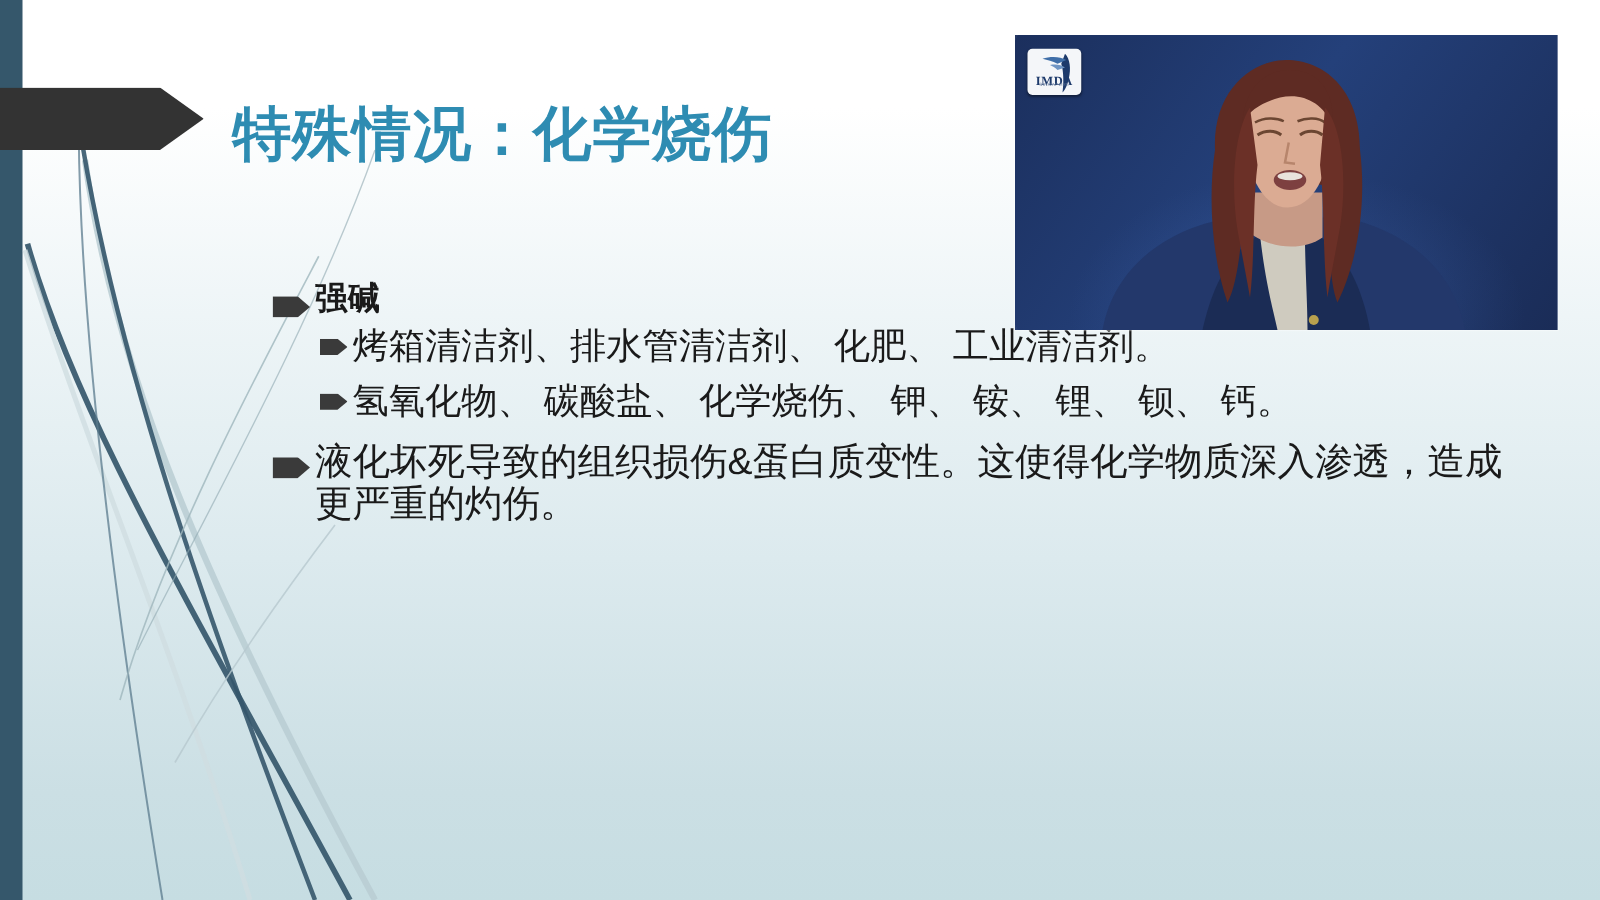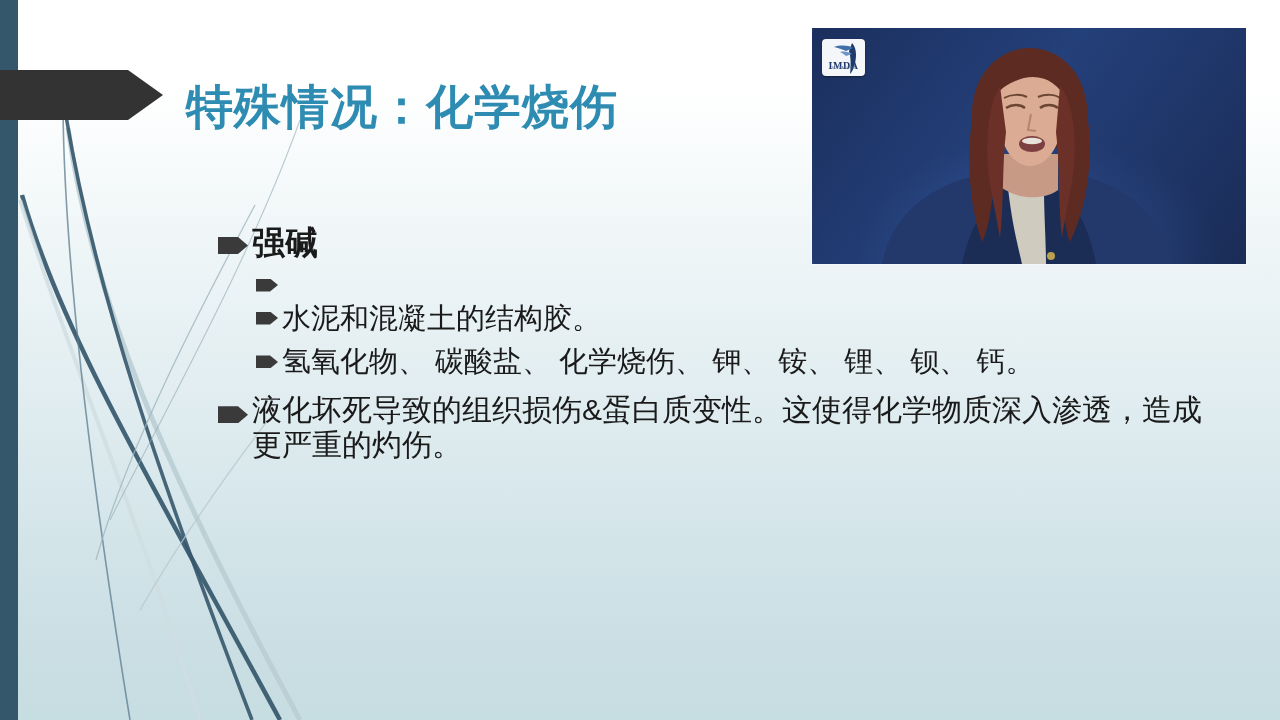--- a/index.html
+++ b/index.html
@@ -74,21 +74,21 @@
   
   .lvl2 > .marker {
     width: 22px; height: 13px;
     margin-top: 11px;
     clip-path: polygon(0 0, 14px 0, 22px 6.5px, 14px 13px, 0 13px);
   }
   .lvl1 {
     margin-bottom: 6px;
   }
   .lvl1 .text {
-    font-size: 33px;
+    font-size: 26px;
     font-weight: bold;
     color: #1a1a1a;
     line-height: 1.14;
   }
   .sublist {
     margin-left: 38px;
   }
   .lvl2 {
     margin-bottom: 9px;
   }
@@ -186,24 +186,21 @@
   <div class="content">
 
     <div class="bullet-row lvl1">
       <span class="marker"></span>
       <span class="text">强碱</span>
     </div>
 
     <div class="sublist">
       <div class="bullet-row lvl2">
         <span class="marker"></span>
-      </div>
-      <div class="bullet-row lvl2">
-        <span class="marker"></span>
-        <span class="text">水泥和混凝土的结构胶。</span>
+        <span class="text">烤箱清洁剂、排水管清洁剂、 化肥、 工业清洁剂。</span>
       </div>
       <div class="bullet-row lvl2">
         <span class="marker"></span>
         <span class="text">氢氧化物、 碳酸盐、 化学烧伤、 钾、 铵、 锂、 钡、 钙。</span>
       </div>
     </div>
 
     <div class="bullet-row lvl1 para">
       <span class="marker"></span>
       <span class="text">液化坏死导致的组织损伤&amp;蛋白质变性。这使得化学物质深入渗透，造成更严重的灼伤。</span>

